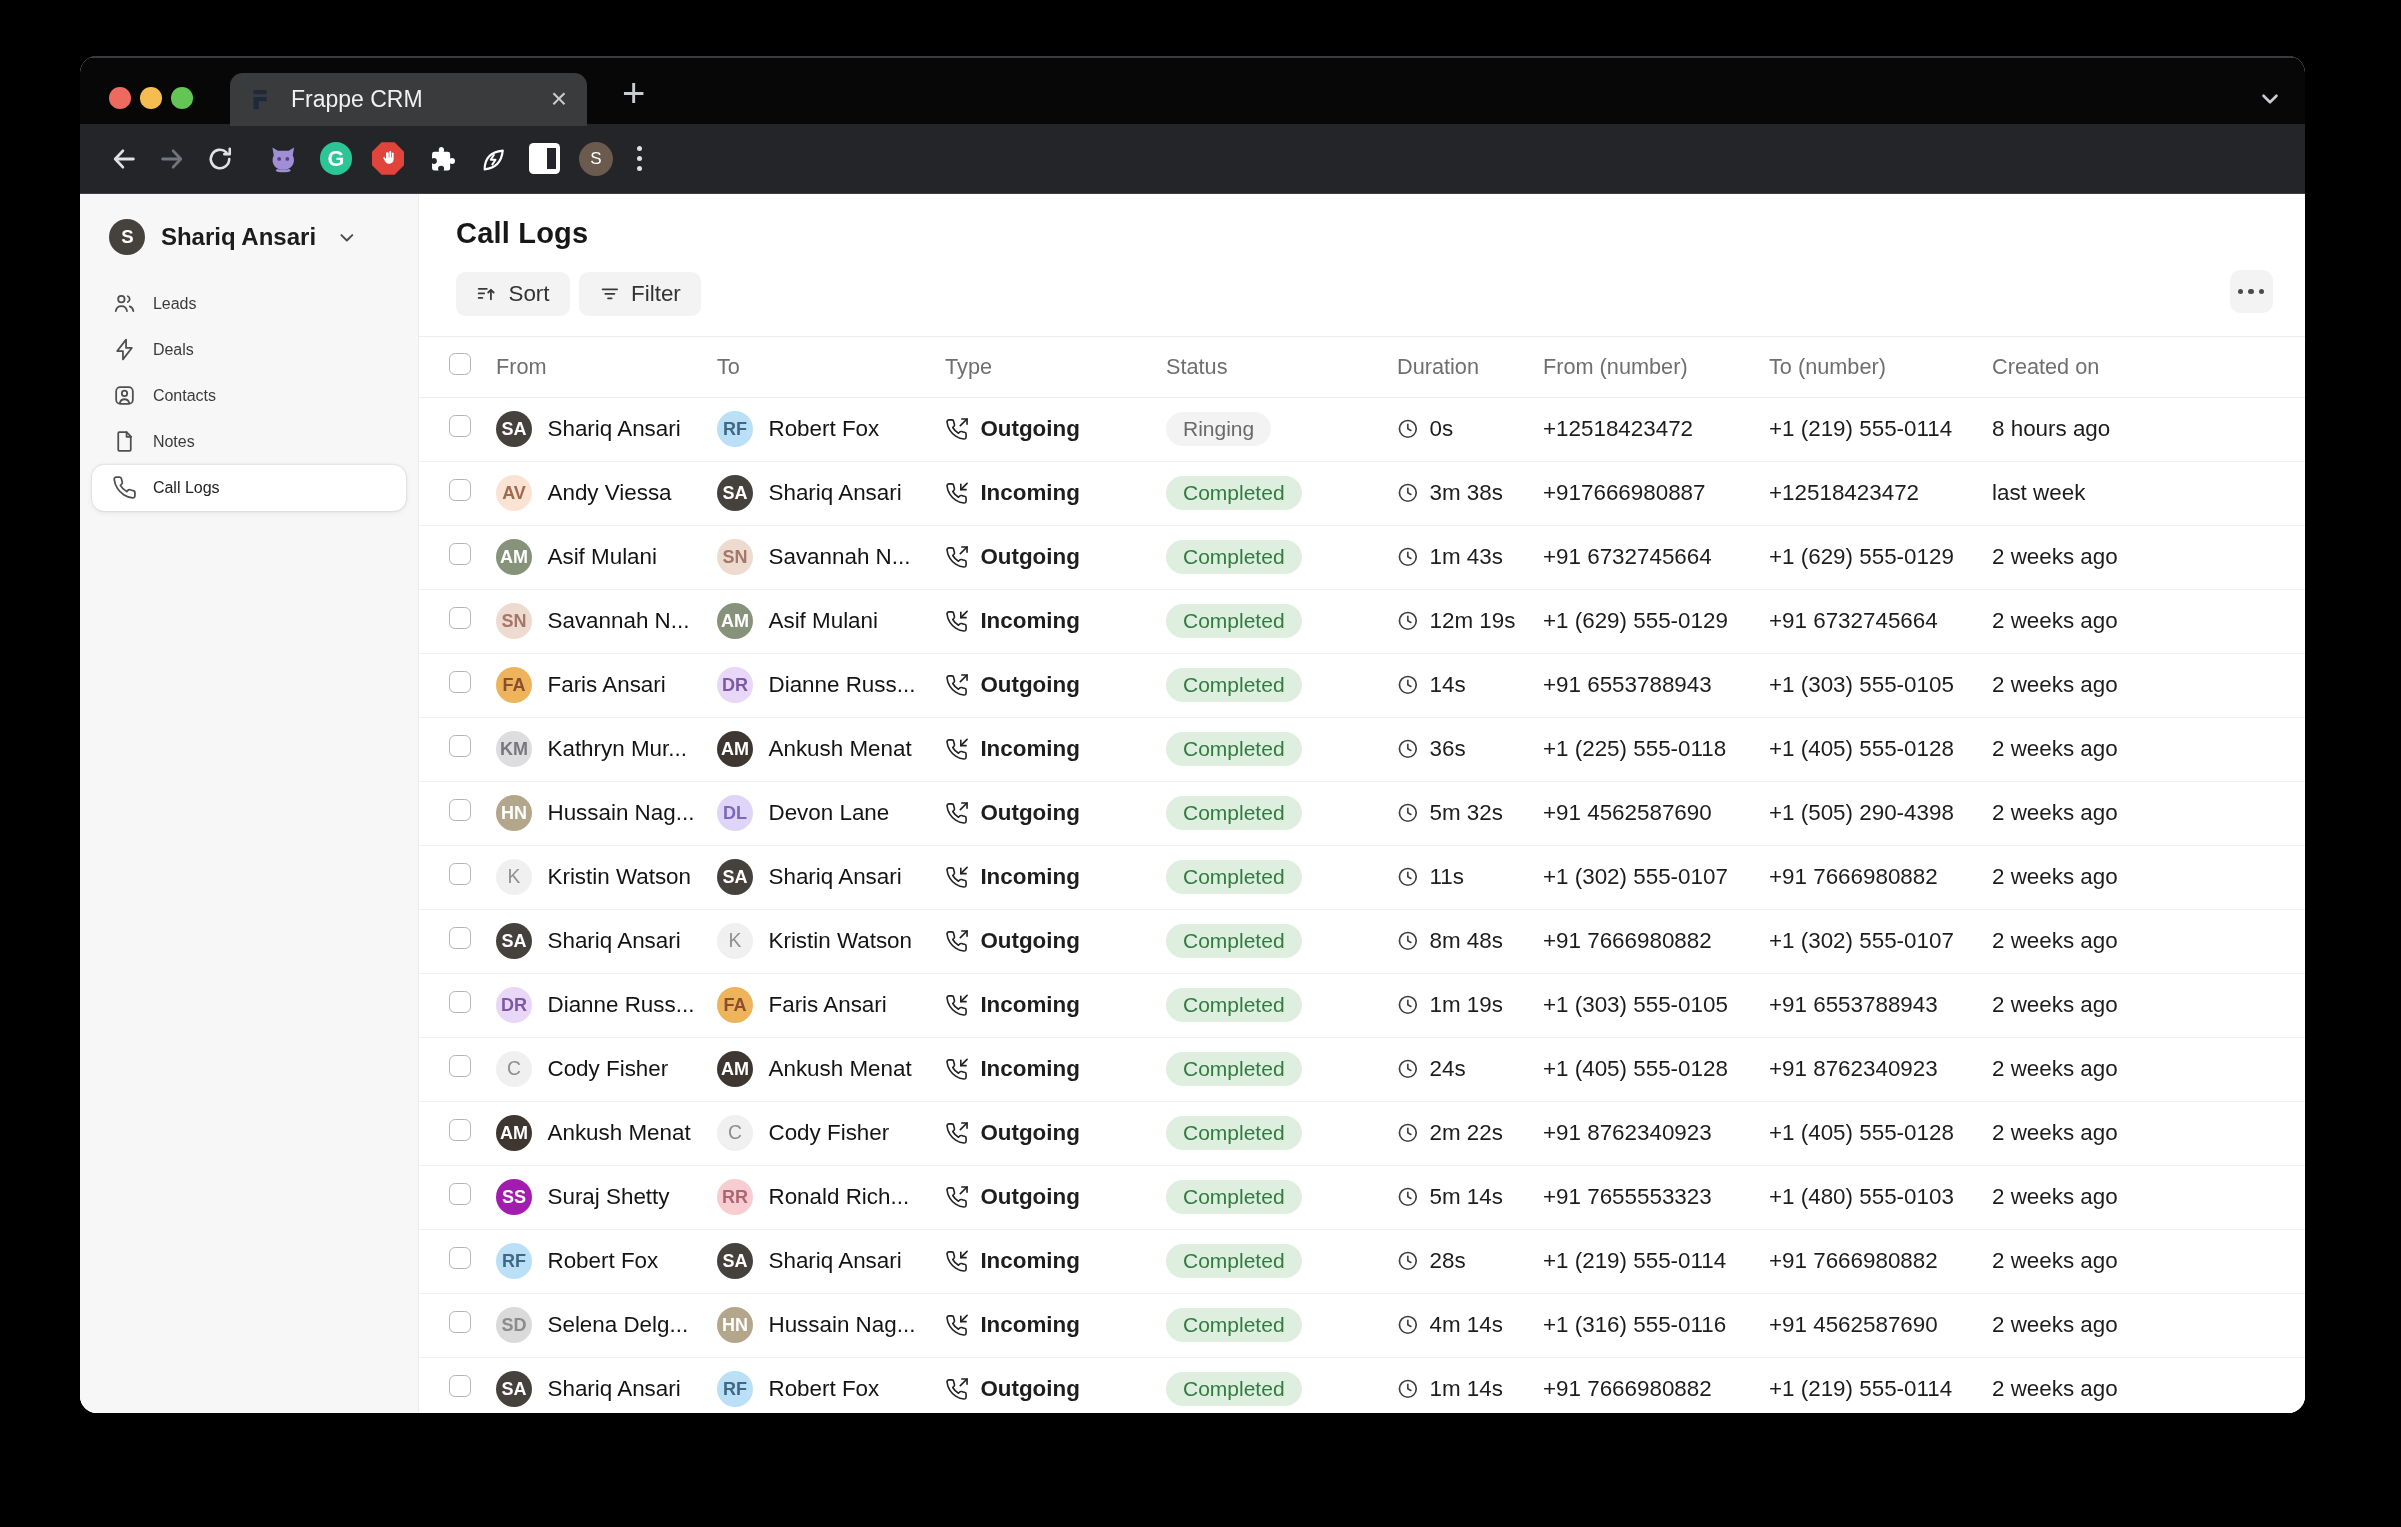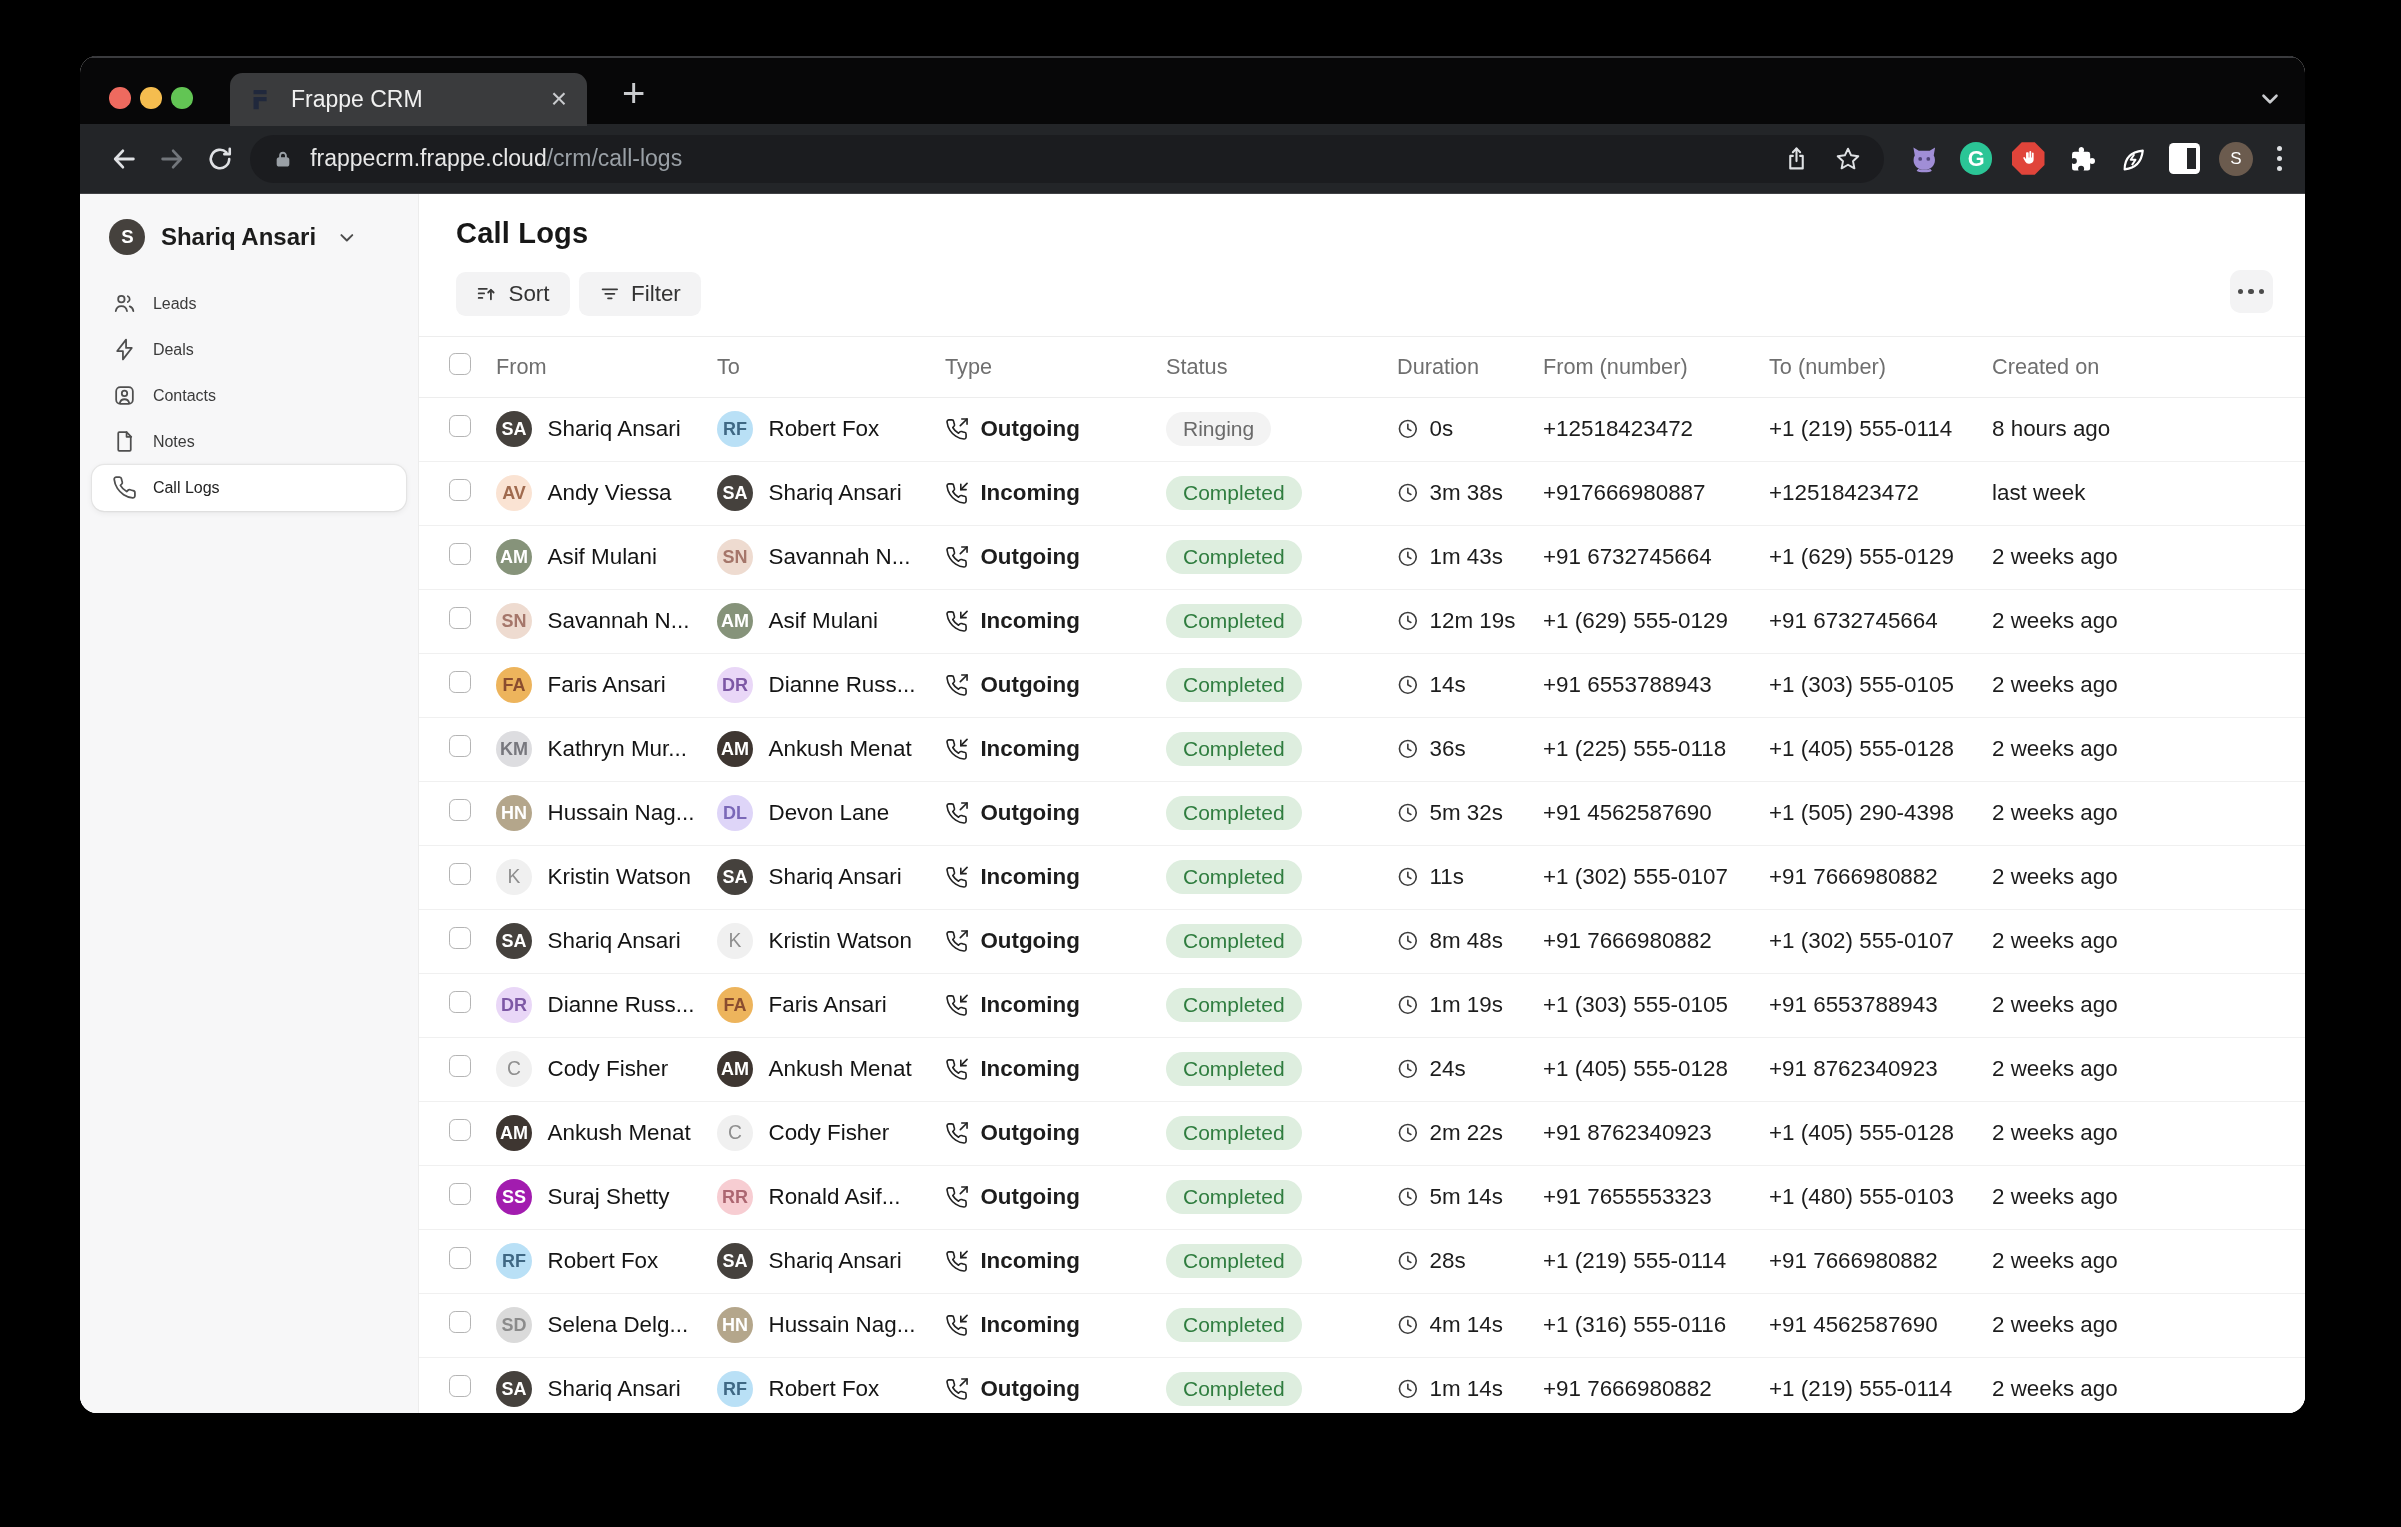--- a/index.html
+++ b/index.html
@@ -123,37 +123,20 @@
           <line x1="4" y1="12" x2="19" y2="12"></line>
           <polyline points="13 5 19.5 12 13 19"></polyline>
         </svg>
     </span>
     <span class="navbtn">
       <svg width="26" height="26" viewBox="0 0 24 24" fill="none" stroke="#dfe1e4" stroke-width="2.4" stroke-linecap="round" stroke-linejoin="round">
           <path d="M20.5 12a8.5 8.5 0 1 1-2.6-6.1"></path>
           <polyline points="21 2.5 21 7.5 16 7.5"></polyline>
         </svg>
     </span>
-    <div class="urlpill">
-      <svg width="20" height="20" viewBox="0 0 24 24" fill="none" stroke="#9aa0a6" stroke-width="2.2" stroke-linecap="round">
-          <rect x="5.5" y="11" width="13" height="9" rx="2" fill="#9aa0a6"></rect>
-          <path d="M8.5 11V8a3.5 3.5 0 0 1 7 0v3"></path>
-        </svg>
-      <span class="urltext"><span class="domain">frappecrm.frappe.cloud</span><span class="path">/crm/call-logs</span></span>
-      <span class="pill-right">
-        <svg width="25" height="25" viewBox="0 0 24 24" fill="none" stroke="#dfe1e4" stroke-width="2" stroke-linecap="round" stroke-linejoin="round">
-            <path d="M8.5 9.5H6v12h12v-12h-2.5"></path>
-            <line x1="12" y1="14.5" x2="12" y2="2.5"></line>
-            <polyline points="8.5 6 12 2.5 15.5 6"></polyline>
-          </svg>
-        <svg width="26" height="26" viewBox="0 0 24 24" fill="none" stroke="#dfe1e4" stroke-width="1.8" stroke-linejoin="round">
-            <polygon points="12 2.5 14.9 8.6 21.5 9.4 16.6 14 17.9 20.6 12 17.3 6.1 20.6 7.4 14 2.5 9.4 9.1 8.6"></polygon>
-          </svg>
-      </span>
-    </div>
     <div class="extarea">
       <span class="extslot">
         <svg width="32.5" height="32.5" viewBox="0 0 24 24">
             <path d="M5 10 4 4l4 2.5h8L20 4l-1 6c.6 1 .9 2 .9 3.2 0 4.4-3.5 7.3-7.9 7.3s-7.9-2.9-7.9-7.3C4.1 12 4.4 11 5 10z" fill="#a08ed6"></path>
             <circle cx="9" cy="12.5" r="1.4" fill="#4f4377"></circle>
             <circle cx="15" cy="12.5" r="1.4" fill="#4f4377"></circle>
             <path d="M7 20.5c1.5 1.2 8.5 1.2 10 0" stroke="#a08ed6" stroke-width="2" fill="none"></path>
           </svg>
       </span>
       <span class="extslot">
@@ -639,21 +622,21 @@
             <span class="c-cr">2 weeks ago</span>
           </div>
           <div class="trow">
             <span class="c-cb"><span class="checkbox"></span></span>
             <span class="c-from pcell">
               <span class="avatar" style="background: #a21caf; color: rgb(255, 255, 255);">SS</span>
               <span class="pname">Suraj Shetty</span>
             </span>
             <span class="c-to pcell">
               <span class="avatar" style="background: rgb(247, 205, 210); color: rgb(173, 102, 113);">RR</span>
-              <span class="pname">Ronald Asif...</span>
+              <span class="pname">Ronald Rich...</span>
             </span>
             <span class="c-type typecell">
               <svg width="23" height="23" viewBox="0 0 24 24" fill="none" stroke="#222" stroke-width="1.7" stroke-linecap="round" stroke-linejoin="round">
                 <path d="M22 16.92v3a2 2 0 0 1-2.18 2 19.79 19.79 0 0 1-8.63-3.07 19.5 19.5 0 0 1-6-6A19.79 19.79 0 0 1 2.12 4.18 2 2 0 0 1 4.11 2h3a2 2 0 0 1 2 1.72c.13.96.36 1.9.7 2.81a2 2 0 0 1-.45 2.11L8.09 9.91a16 16 0 0 0 6 6l1.27-1.27a2 2 0 0 1 2.11-.45c.91.34 1.85.57 2.81.7A2 2 0 0 1 22 16.92z"></path>
                 <line x1="16" y1="8" x2="23" y2="1"></line>
                 <polyline points="23 6.5 23 1 17.5 1"></polyline>
               </svg>
               <span>Outgoing</span>
             </span>
             <span class="c-status"><span class="pill" style="background: rgb(222, 238, 223); color: rgb(47, 125, 63);">Completed</span></span>

